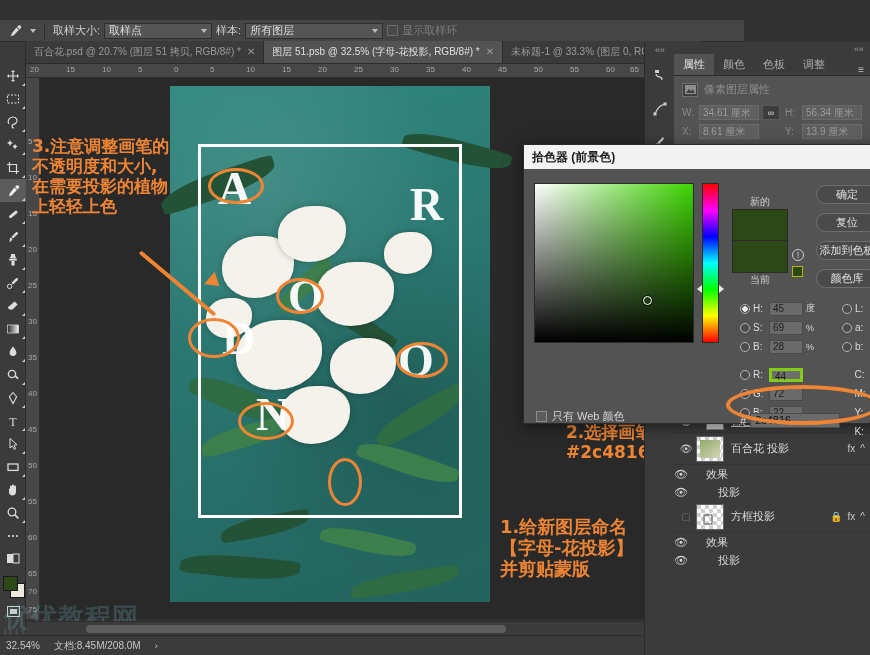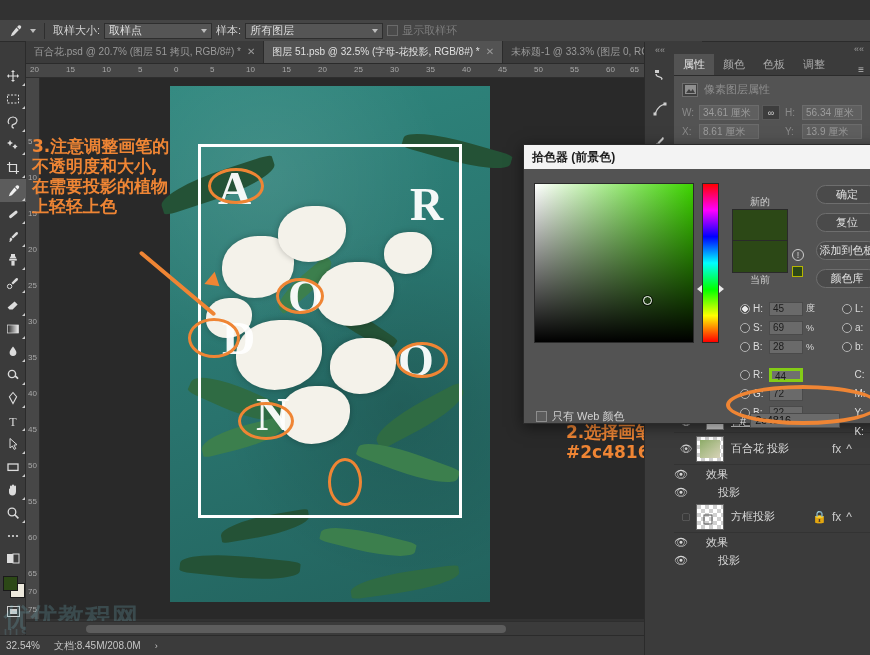--- a/index.html
+++ b/index.html
@@ -27,21 +27,21 @@
     padding:0 7px; height:20px; line-height:20px; color:#d4d4d4; font-size:11px;
     white-space:nowrap; cursor:default;
   }
   .win-btns{ margin-left:auto; display:flex; }
   .win-btn{ width:28px; height:20px; display:flex; align-items:center; justify-content:center;
     color:#cfcfcf; font-size:11px;}
   .win-btn .bar{ width:9px; height:1px; background:#cfcfcf; display:block;}
 
   
   .optbar{
-    position:absolute; top:20px; left:0; width:870px; height:22px;
+    position:absolute; top:20px; left:0; width:744px; height:22px;
     background:#454545; border-bottom:1px solid #2b2b2b;
     display:flex; align-items:center; padding-left:4px; gap:4px;
   }
   .opt-tool{ width:22px;height:18px; display:flex;align-items:center;justify-content:center;}
   .caret{ width:0;height:0;border-left:3px solid transparent;border-right:3px solid transparent;
           border-top:4px solid #bdbdbd; display:inline-block; }
   .opt-sep{ width:1px;height:16px;background:#2e2e2e;margin:0 4px;}
   .opt-label{ color:#d0d0d0; font-size:11px; }
   .opt-select{
     height:16px; background:#555; border:1px solid #2e2e2e; color:#ddd; font-size:11px;
@@ -177,21 +177,21 @@
     display:flex; align-items:center; height:32px; border-bottom:1px solid #333;
     padding-left:2px; position:relative;
   }
   .layer .eye{ width:20px; text-align:center; color:#d0d0d0; font-size:10px; }
   .layer .thumb{ width:28px;height:26px;border:1px solid #636363; background:
      repeating-conic-gradient(#fff 0% 25%, #cfcfcf 0% 50%) 0 0/8px 8px; position:relative; }
   .layer .thumb .ov{ position:absolute; inset:3px; }
   .layer .maskthumb{ width:24px;height:26px;border:1px solid #636363;background:#fff;margin-left:3px;}
   .layer .lname{ margin-left:7px; font-size:11px; color:#dcdcdc; white-space:nowrap;}
   .layer .lname.u{ text-decoration:underline;}
-  .layer .rt{ margin-left:auto; display:flex; gap:5px; padding-right:18px; color:#c9c9c9; font-size:12px;}
+  .layer .rt{ margin-left:auto; display:flex; gap:5px; padding-right:5px; color:#c9c9c9; font-size:10px;}
   .layer.selected-orange{ outline:3px solid #ef8534; outline-offset:-2px; z-index:3;}
   .sub{ display:flex; align-items:center; height:18px; font-size:11px; color:#d6d6d6;}
   .sub .eye{ width:20px;}
   .chain{ width:9px;height:9px; }
 
   
   .cp{
     position:absolute; left:523px; top:144px; width:360px; height:280px;
     background:#535353; border:1px solid #2a2a2a; box-shadow:0 3px 14px rgba(0,0,0,.5);
     z-index:40;
@@ -534,20 +534,23 @@
     <div class="arrow-line" style="left:100px;top:172px;width:98px;transform:rotate(40deg);"></div>
     <div class="arrow-head" style="left:168px;top:196px;transform:rotate(40deg);"></div>
   </div>
 
   <div class="annot a3">3.注意调整画笔的
 不透明度和大小,
 在需要投影的植物
 上轻轻上色</div>
   <div class="annot a2">2.选择画笔吸取颜色
 #2c4816</div>
+  <div class="annot a1">1.给新图层命名
+【字母-花投影】
+并剪贴蒙版</div>
 
   <div class="wm">
     <span>优优教程网</span>
     <small>UISDC.COM</small>
   </div>
 
   <div class="scroll-h">
       <div class="thumb"></div>
     </div>
 

